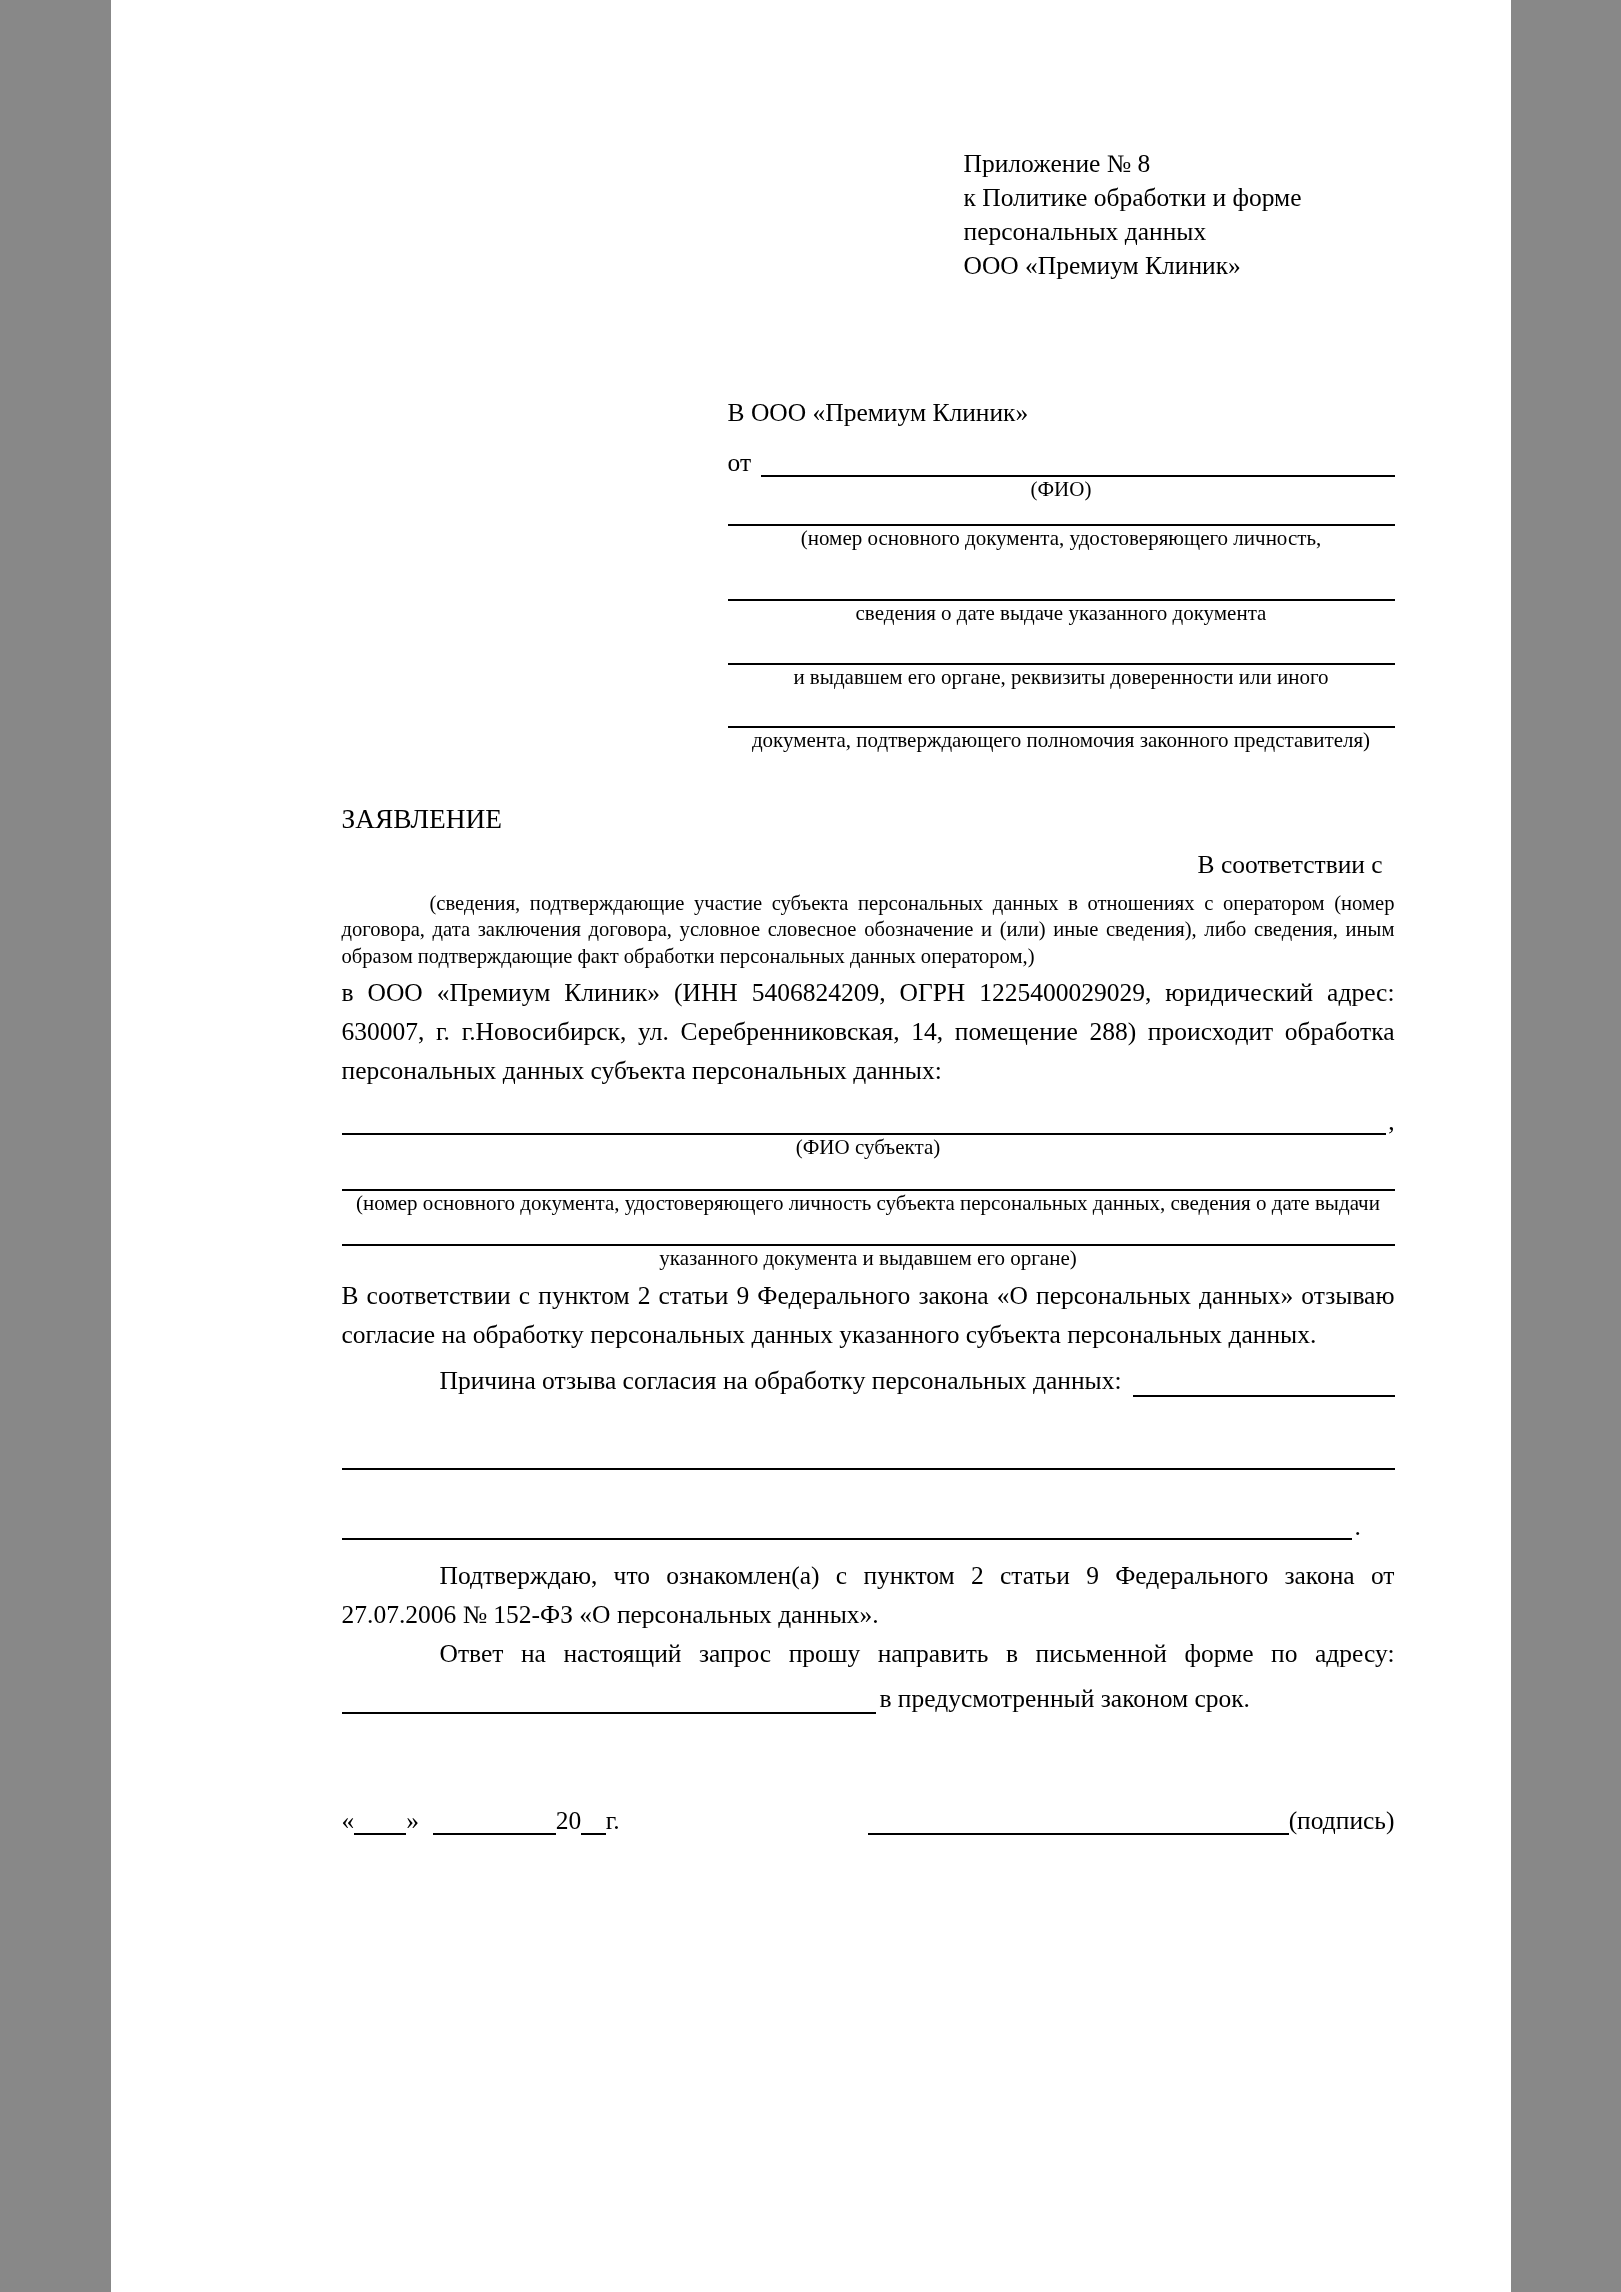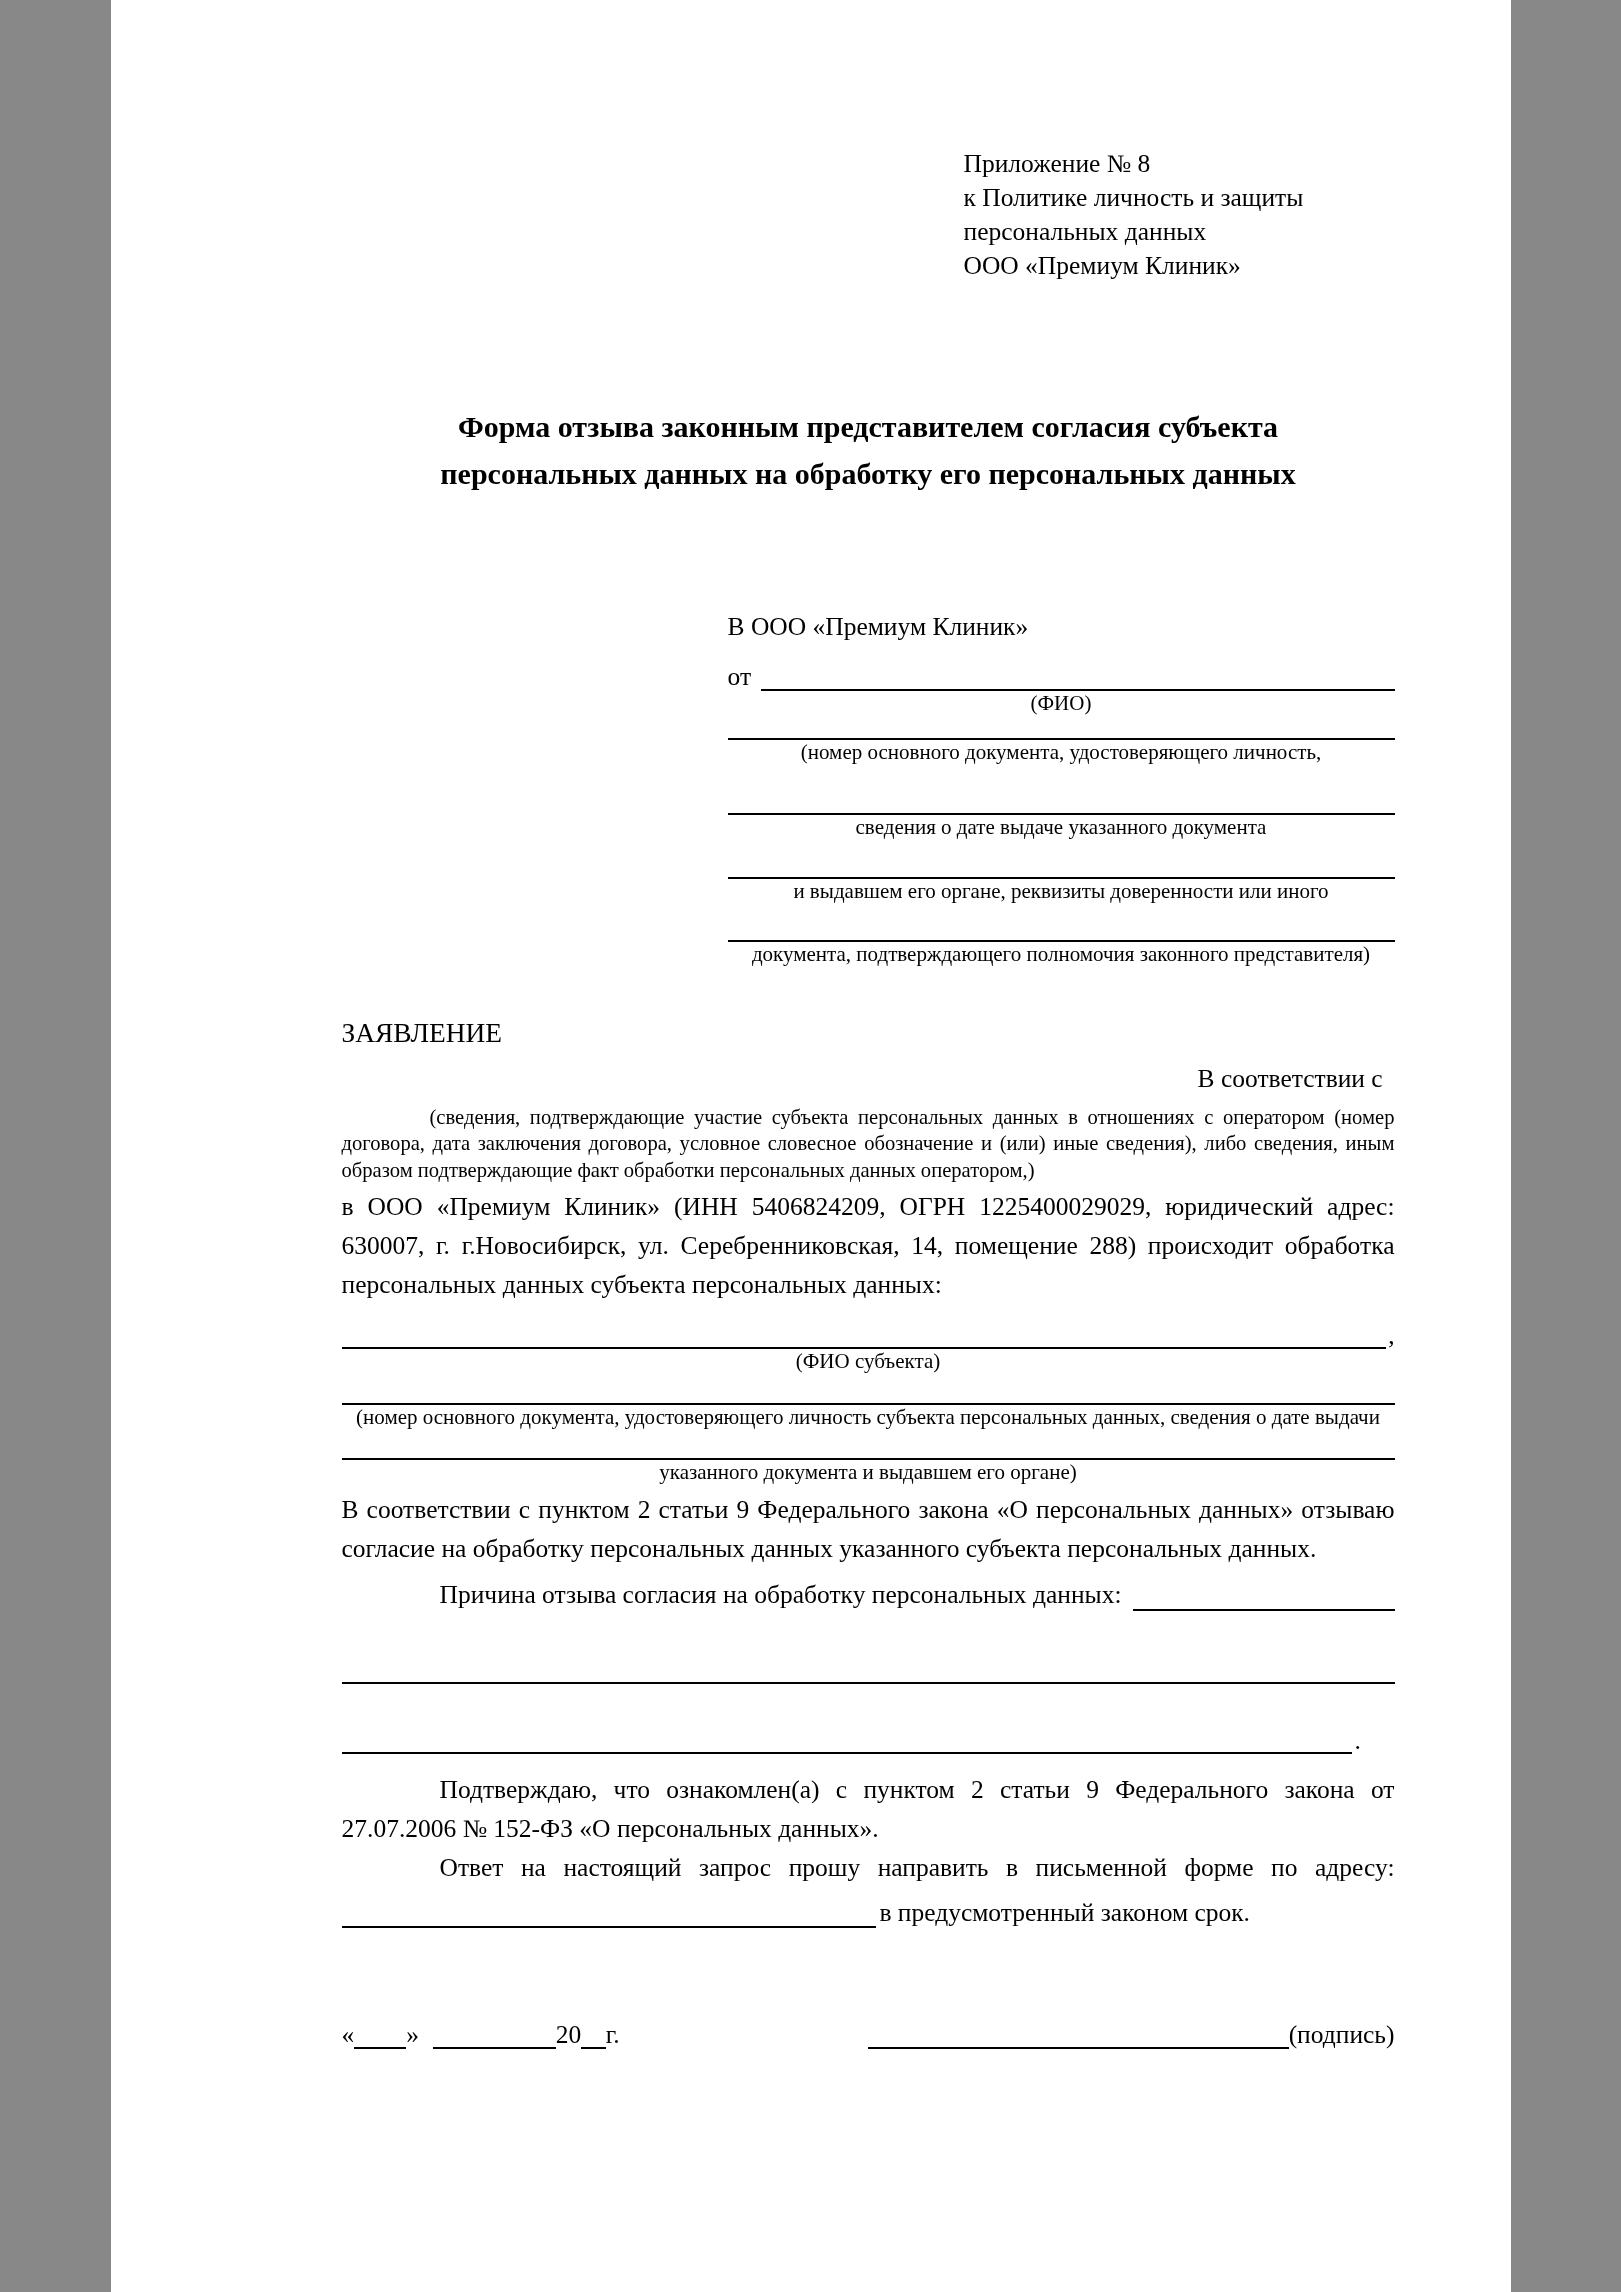--- a/index.html
+++ b/index.html
@@ -70,29 +70,25 @@
   .sign-group .u430{width:421px;display:inline-block;border-bottom:2.9px solid #000;height:29px;}
   .sign-group .txt{line-height:29px;}
 </style>
 </head>
 <body>
 
 <div class="page">
 
   <div class="appendix">
     <div>Приложение № 8</div>
-    <div>к Политике личность и защиты</div>
+    <div>к Политике обработки и форме</div>
     <div>персональных данных</div>
     <div>ООО «Премиум Клиник»</div>
   </div>
 
-  <div class="title">
-    <div>Форма отзыва законным представителем согласия субъекта</div>
-    <div>персональных данных на обработку его персональных данных</div>
-  </div>
 
   <div class="addressee">
     <div class="addr-to">В ООО «Премиум Клиник»</div>
     <div class="addr-from">
       <span class="label">от</span>
       <span class="fill"></span>
     </div>
     <div class="cap">(ФИО)</div>
 
     <div class="fill-row h22"></div>

